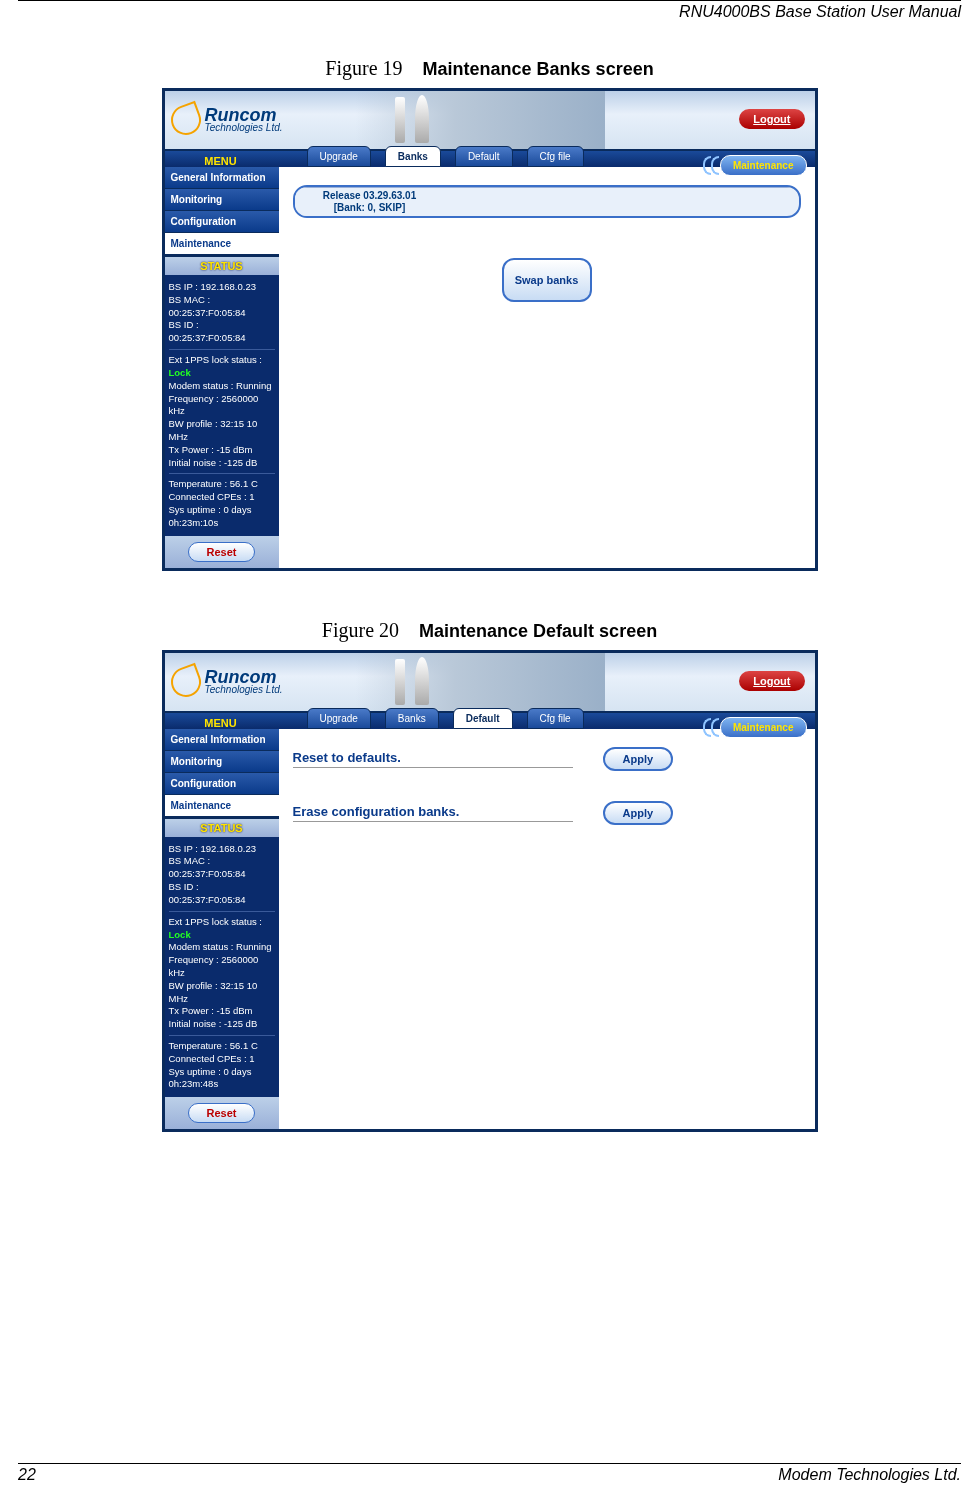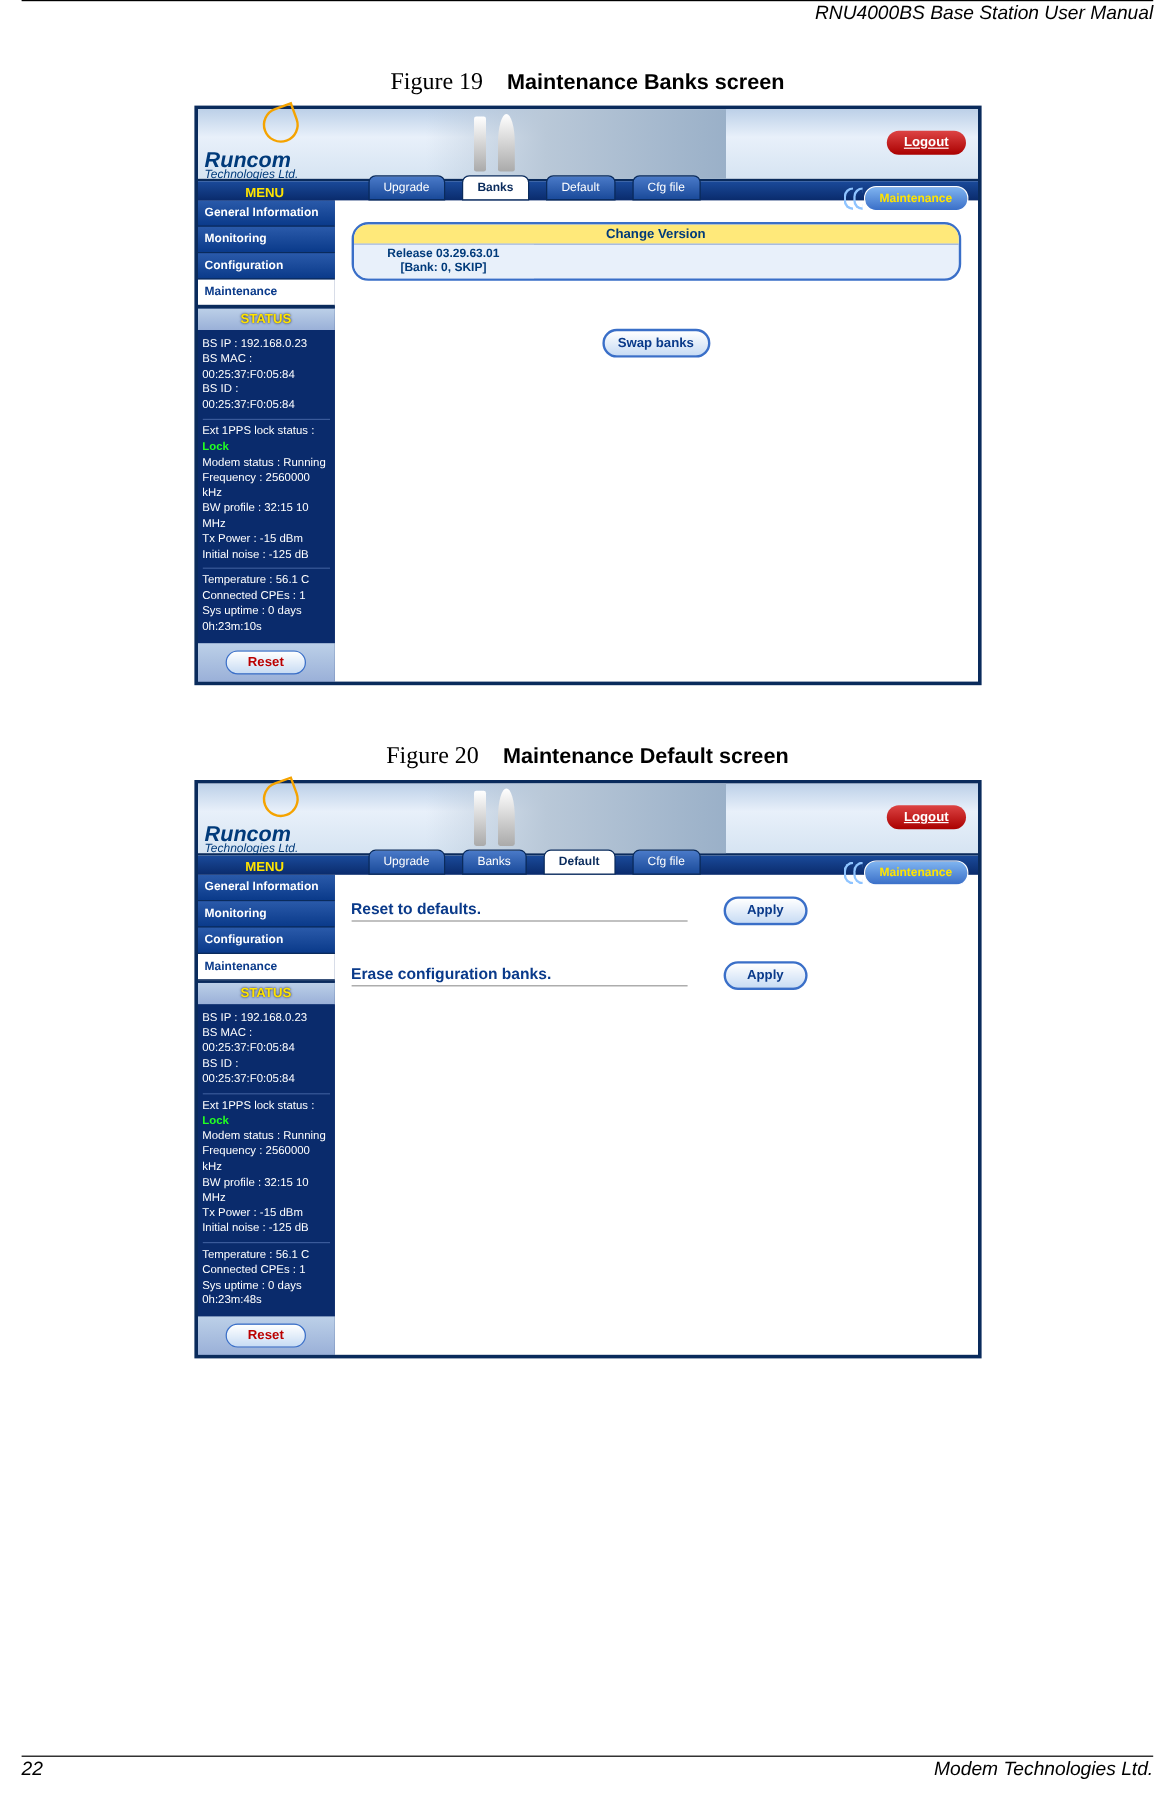--- a/index.html
+++ b/index.html
@@ -38,21 +38,21 @@
   
   .app-header {
     height: 60px;
     background: linear-gradient(#bcd0e8,#e8f0fa 40%, #d6e4f2);
     position: relative;
     border-bottom: 2px solid #0a2b5c;
     display: flex;
     align-items: center;
     padding-left: 6px;
   }
-  .logo-wrap { display:flex; align-items:flex-end; gap:4px;flex-direction:column; }
+  .logo-wrap { display:flex; align-items:flex-start; gap:4px; }
   .logo-swirl {
     width: 30px; height: 30px;
     border: 2px solid #f5a300;
     border-radius: 50% 0 50% 50%;
     transform: rotate(-20deg);
   }
   .logo-text { font-size: 18px; color: #003a7a; font-weight: bold; font-style: italic; }
   .logo-text small { font-size: 10px; color:#003a7a; font-weight:normal; display:block; margin-top:-4px;}
   .header-photo {
     position:absolute; left:190px; top:0; bottom:0; width:250px;
@@ -151,21 +151,21 @@
     flex:1; background:#b8cce8; padding:6px 8px; color:#003a7a; font-weight:bold; font-size:10px;
   }
   .change-row .value {
     width:150px; background:#e8f0fa; padding:2px 4px; text-align:center;
     color:#003a7a; font-weight:bold; font-size:10px; line-height:1.2;
   }
   .swap-btn {
     margin:40px auto 0; display:block; width:90px;
     background:linear-gradient(#fff,#c8dcf4);
     color:#0a3a8a; font-weight:bold; font-size:11px;
-    padding:4px 0; border:2px solid #3a6fc8; border-radius:12px; text-align:center;
+    padding:14px 0; border:2px solid #3a6fc8; border-radius:12px; text-align:center;
   }
   
   .default-row { margin-bottom:30px; display:flex; align-items:center; gap:30px;}
   .default-label {
     color:#0a3a8a; font-weight:bold; font-size:13px;
     border-bottom:1px solid #999; width:280px; padding-bottom:2px;
   }
   .apply-btn {
     background:linear-gradient(#fff,#c8dcf4);
     color:#0a3a8a; font-weight:bold; font-size:11px;
@@ -236,21 +236,20 @@
         <div>Temperature :  56.1 C</div>
         <div>Connected CPEs :  1</div>
         <div>Sys uptime :  0 days 0h:23m:10s</div>
       </div>
       <div class="reset-area">
         <div class="reset-btn">Reset</div>
       </div>
     </div>
     <div class="content">
       <div class="change-box">
-        <div class="change-head">Change Version</div>
         <div class="change-row">
           <div class="value">
             <div>Release 03.29.63.01</div>
             <div>[Bank: 0, SKIP]</div>
           </div>
         </div>
       </div>
       <div class="swap-btn">Swap banks</div>
     </div>
   </div>

